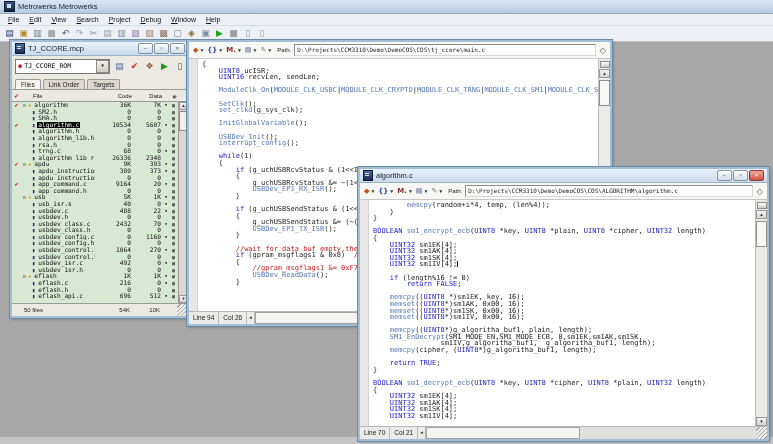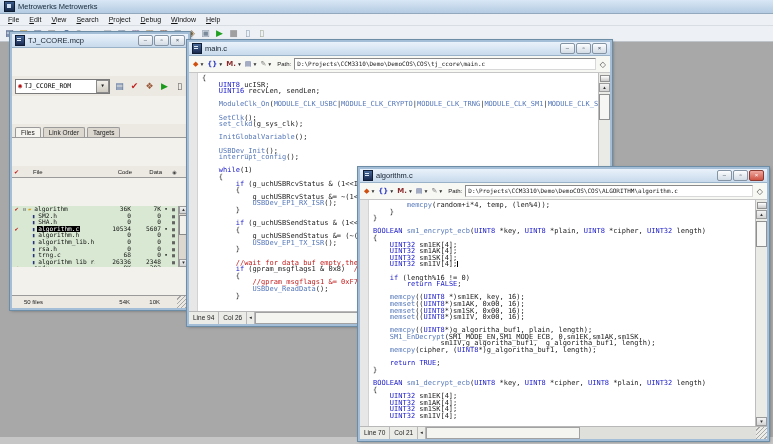--- a/index.html
+++ b/index.html
@@ -94,21 +94,21 @@
   .c-dot{width:6px;text-align:center;flex:0 0 auto;font-size:6px;}
   .c-tgt{width:9px;text-align:center;color:#444;font-size:5px;flex:0 0 auto;}
   .pvscroll{width:9px;background:#dcd8d0;border-left:1px solid #9a9a9a;display:flex;
             flex-direction:column;align-items:center;flex:0 0 auto;}
   .pvthumb{width:7px;height:18px;background:#f2f0ea;border:1px solid #8a8a8a;margin-top:1px;}
   .pstatus{height:12px;display:flex;align-items:center;background:#ece9e2;border-top:1px solid #9a9a9a;
            font-size:6px;color:#222;flex:0 0 auto;}
   .ps-count{flex:1;padding-left:12px;}
   .ps-corner{width:11px;height:100%;background:repeating-linear-gradient(135deg,#ece9e2 0 2px,#a8a8a8 2px 3px);}
   
-  #win-project{left:10px;top:32px;width:176px;height:274px;z-index:1;gap:28px;}
+  #win-project{left:10px;top:40px;width:176px;height:274px;z-index:1;}
   #win-main{left:187px;top:40px;width:421px;height:282px;z-index:2;}
   #win-algo{left:358px;top:167px;width:407px;height:270px;z-index:3;}
   #bottom-strip{position:absolute;left:0;bottom:0;width:773px;height:7px;background:#c6c6c6;}
 </style>
 </head>
 <body>
 
 <div id="screen">
 
   <div id="titlebar">
@@ -586,29 +586,20 @@
       <span class="ps-count">50 files</span>
       <span class="c-code">54K</span>
       <span class="c-data">10K</span>
       <span class="c-dot"></span>
         <span class="c-tgt"></span>
       <span class="ps-corner"></span>
     </div>
   </div>
 
   <div class="window" id="win-main">
-    <div class="titlebar">
-      <span class="doc-icon"></span>
-      <span class="tb-title">main.c</span>
-      <span class="btns">
-        <span class="win-btn">–</span>
-        <span class="win-btn">▫</span>
-        <span class="win-btn">×</span>
-      </span>
-    </div>
     <div class="etoolbar">
       <span class="popups" style="display:flex;align-items:center;">
           <span class="popup">
             <span class="popup-icon" style="color: rgb(208, 80, 16);">◆</span>
             <span class="dd-caret">▼</span>
           </span>
           <span class="popup">
             <span class="popup-icon" style="color: rgb(42, 58, 192);">{}</span>
             <span class="dd-caret">▼</span>
           </span>

